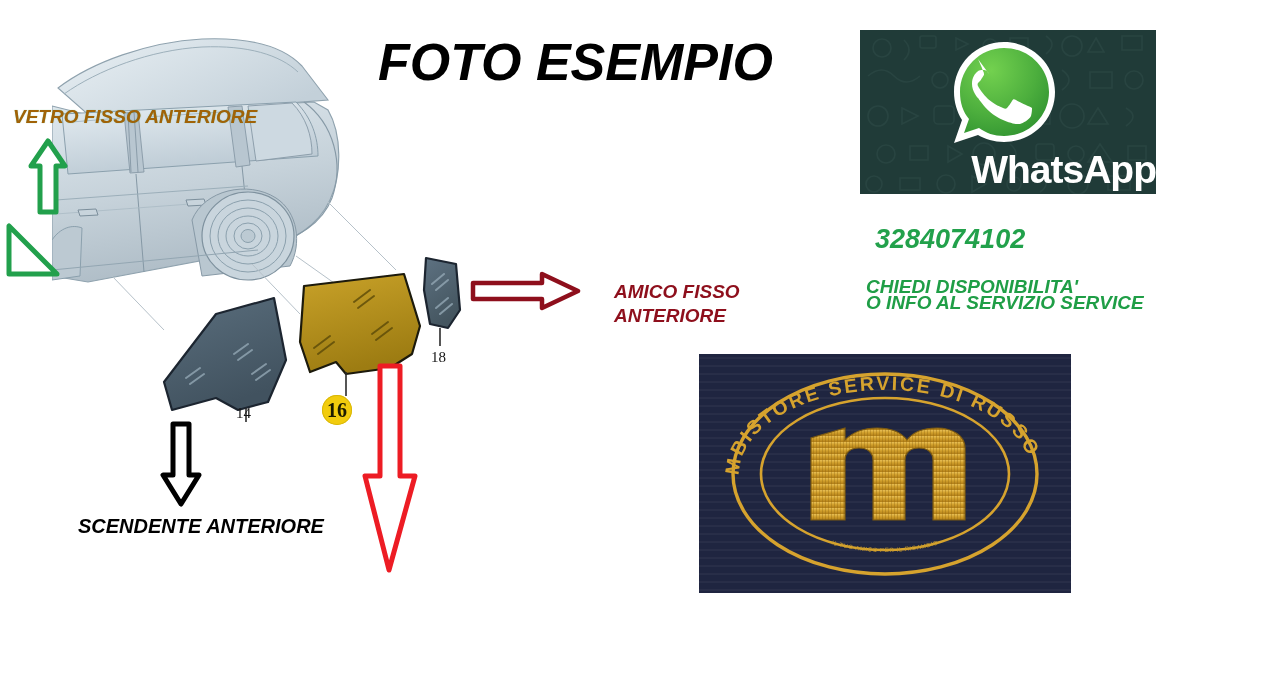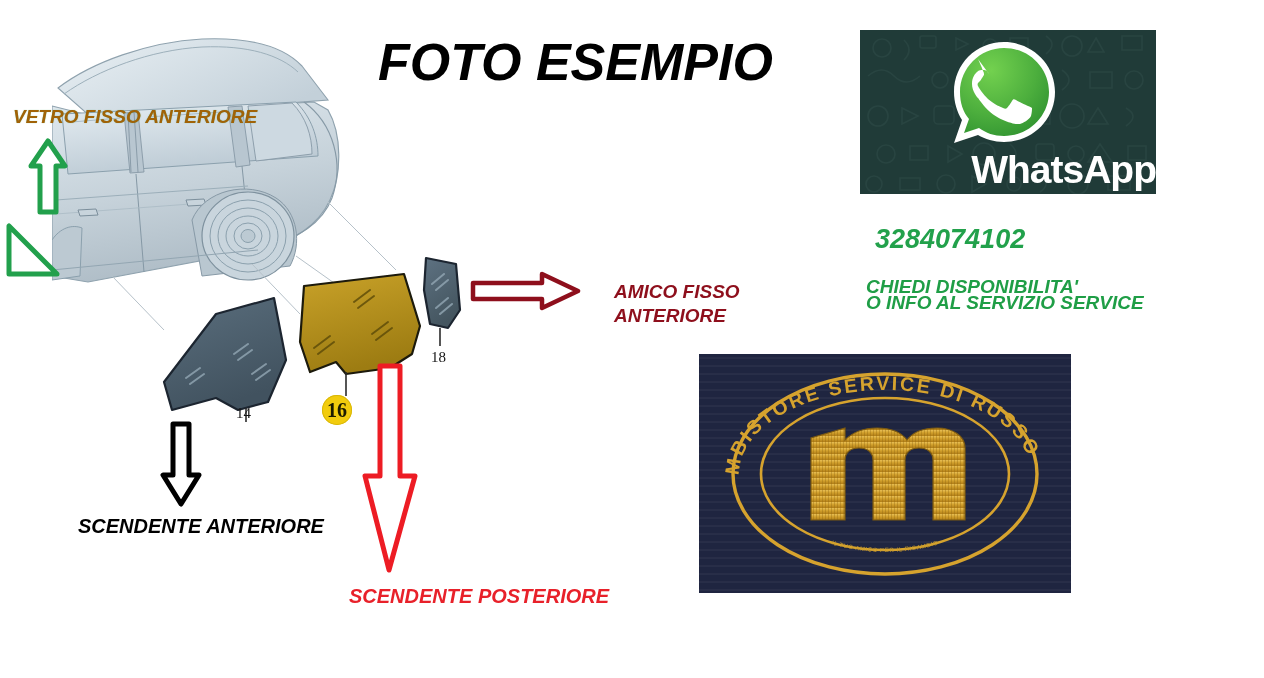--- a/index.html
+++ b/index.html
@@ -322,21 +322,20 @@
       <path d="M14,3 L30,3 L30,54 L40,54 L22,83 L4,54 L14,54 Z" fill="#ffffff" stroke="#000000" stroke-width="5" stroke-linejoin="round"></path>
     </svg>
   </div>
   <div class="abs" id="lbl-sa">SCENDENTE ANTERIORE</div>
 
   <div class="abs" id="red-arrow">
     <svg width="62" height="212" viewBox="0 0 62 212">
       <path d="M22,3 L42,3 L42,113 L57,113 L31,207 L7,113 L22,113 Z" fill="#ffffff" stroke="#ed1c24" stroke-width="5" stroke-linejoin="round"></path>
     </svg>
   </div>
-  <div class="abs" id="lbl-sp">SCENDENTE POSTERIORE</div>
 
   <div class="abs" id="darkred-arrow">
     <svg width="112" height="42" viewBox="0 0 112 42">
       <path d="M3,13 L72,13 L72,4 L108,21 L72,38 L72,29 L3,29 Z" fill="#ffffff" stroke="#8e0f1c" stroke-width="4.5" stroke-linejoin="round"></path>
     </svg>
   </div>
   <div class="abs" id="lbl-vfp">
     <div>AMICO FISSO</div>
     <div>ANTERIORE</div>
   </div>

